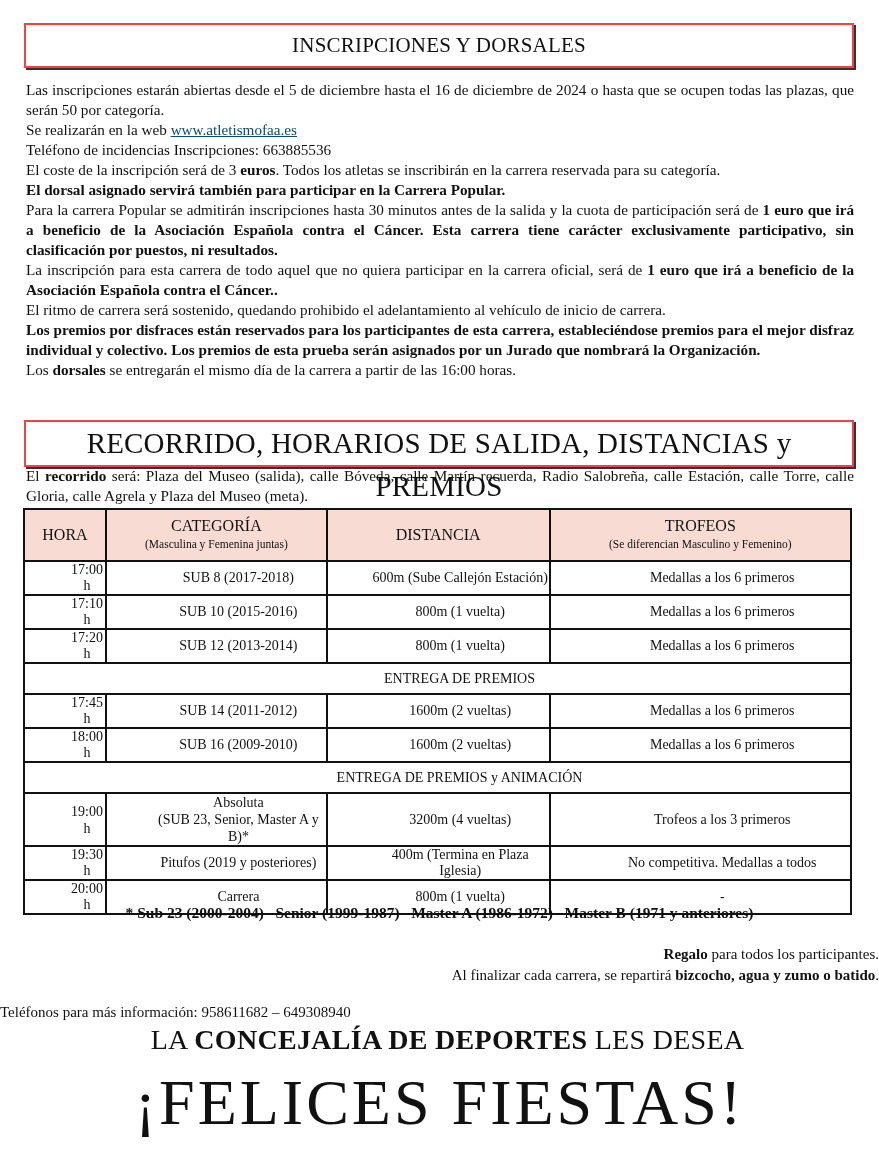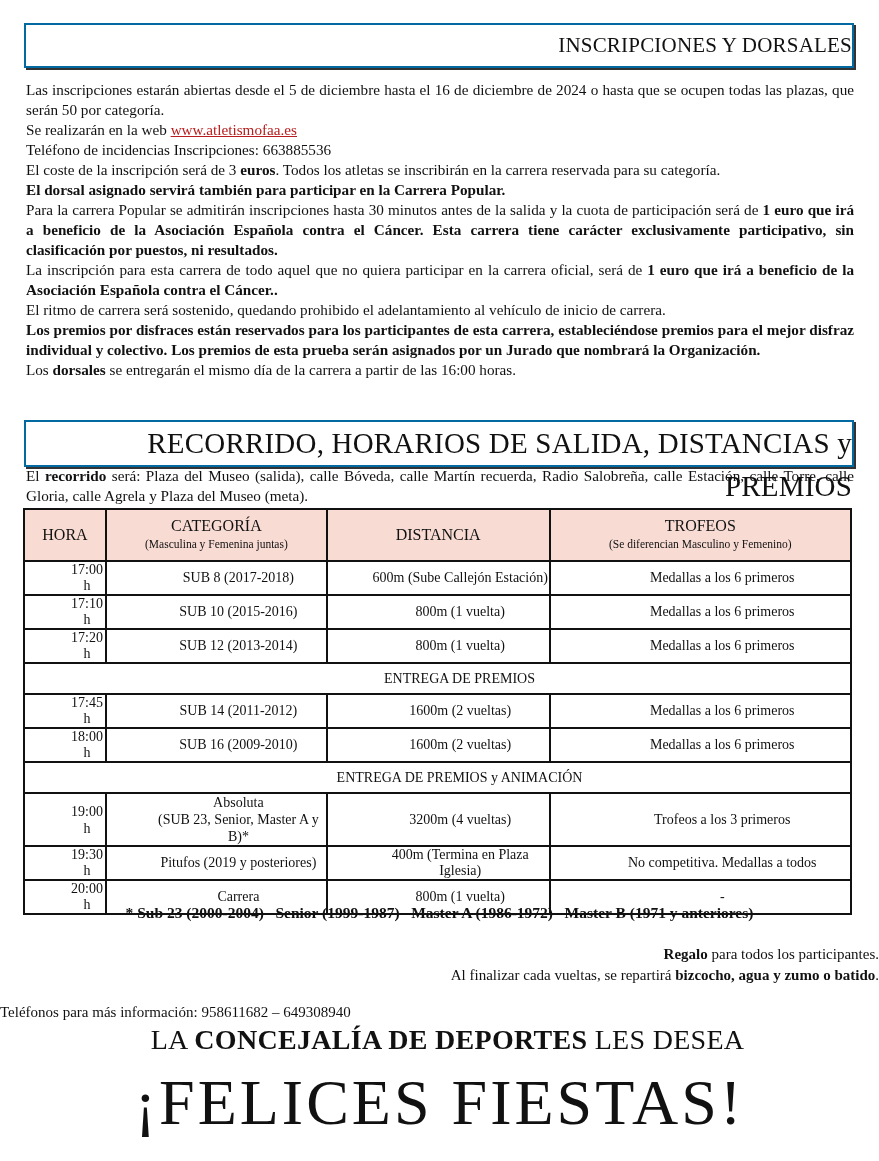--- a/index.html
+++ b/index.html
@@ -1,23 +1,23 @@
 <!DOCTYPE html>
 <html><head>
 <meta charset="utf-8">
 <style>
   html, body { margin:0; padding:0; background:#ffffff; }
   body { width:879px; height:1161px; overflow:hidden; position:relative; font-family:"Liberation Serif", serif; color:#111; }
   .page { position:absolute; left:0; top:0; width:879px; height:1161px; }
-  .box-title { position:absolute; left:24px; width:826px; border:2px solid #0369a1; box-shadow: 2px 2px 0 #333; background:#fff; text-align:right; font-size:21px; letter-spacing:0.2px; }
+  .box-title { position:absolute; left:24px; width:826px; border:2px solid #ef4444; box-shadow: 2px 2px 0 #333; background:#fff; text-align:center; font-size:21px; letter-spacing:0.2px; }
   #box1 { top:23px; height:41px; line-height:41px; }
   #box2 { top:420px; height:43px; line-height:43px; font-size:29px; }
   .para { position:absolute; left:26px; width:828px; font-size:15.2px; line-height:20px; text-align:justify; }
   .para b { font-weight:bold; }
-  .para a { color:#b91c1c; text-decoration:underline; }
+  .para a { color:#0c4a6e; text-decoration:underline; }
   #p-top { top:80px; }
   #p-route { top:466px; }
   table.sched { position:absolute; left:23px; top:508px; width:829px; border-collapse:collapse; font-size:14px; }
   table.sched td, table.sched th { border:2px solid #111; text-align:center; font-weight:normal; padding:0; }
   table.sched thead th { background:#f8dcd4; height:50px; font-size:16px; line-height:18px; }
   table.sched thead th .sub { font-size:11.5px; display:block; }
   table.sched td { height:28px;padding-left:44px; }
   table.sched tr.tall td { height:46px; line-height:17px; }
   table.sched tr.band td { height:29px; }
   .col-hora { width:80px; } .col-cat { width:221px; } .col-dist { width:223px; } .col-tro { width:303px; }
@@ -119,21 +119,21 @@
         <td>800m (1 vuelta)</td>
         <td>-</td>
       </tr>
     </tbody>
   </table>
 
   <div id="footnote" style="white-space:pre;">* Sub 23 (2000-2004)   Senior (1999-1987)   Master A (1986-1972)   Master B (1971 y anteriores)</div>
 
   <div id="gift">
     <div><b>Regalo</b><span> para todos los participantes.</span></div>
-    <div><span>Al finalizar cada vueltas, se repartirá </span><b>bizcocho, agua y zumo o batido</b><span>.</span></div>
+    <div><span>Al finalizar cada carrera, se repartirá </span><b>bizcocho, agua y zumo o batido</b><span>.</span></div>
   </div>
 
   <div id="phones">Teléfonos para más información: 958611682 – 649308940</div>
 
   <div id="wish"><span>LA </span><b>CONCEJALÍA DE DEPORTES</b><span> LES DESEA</span></div>
 
   <div id="fiestas">¡FELICES FIESTAS!</div>
 
 </div>
 

